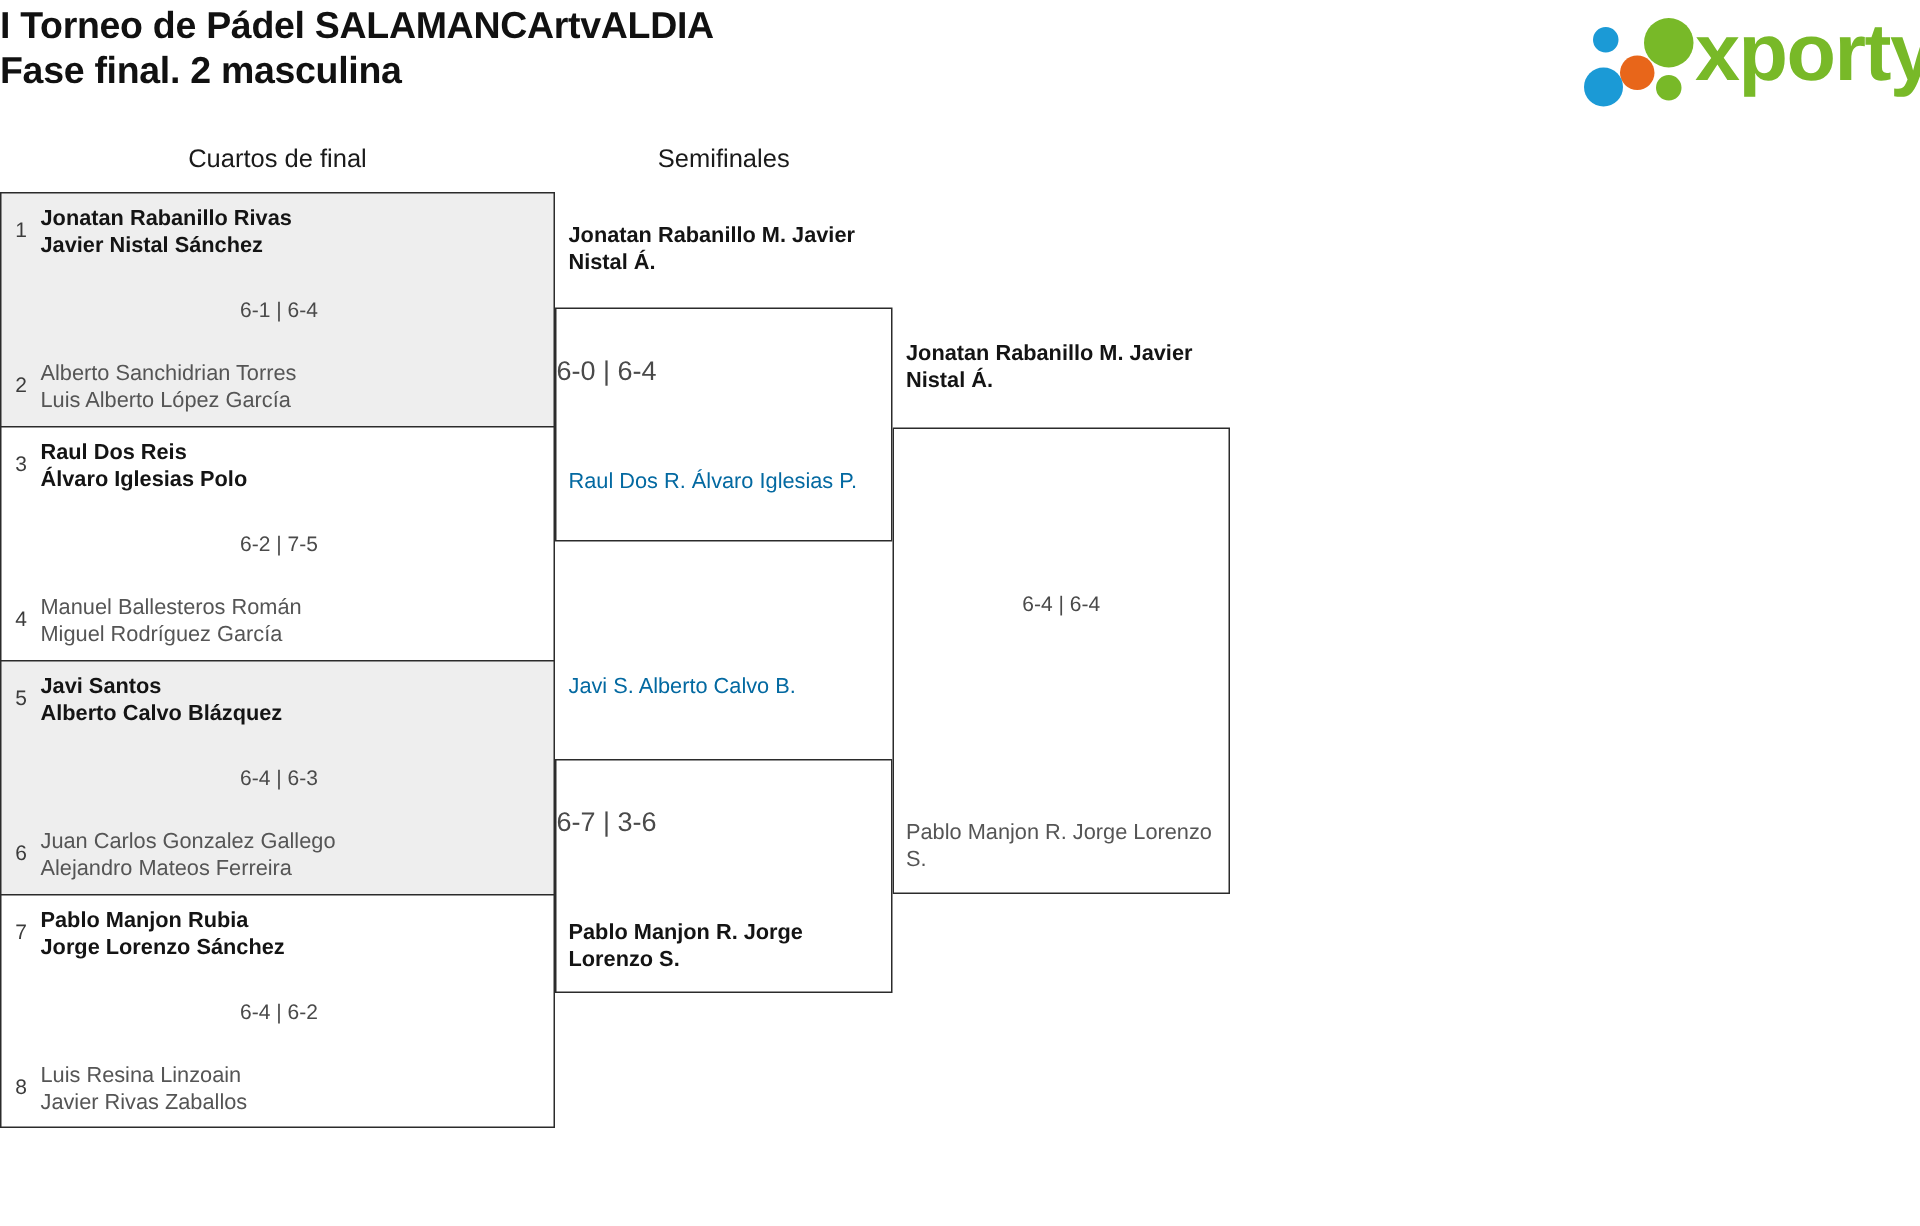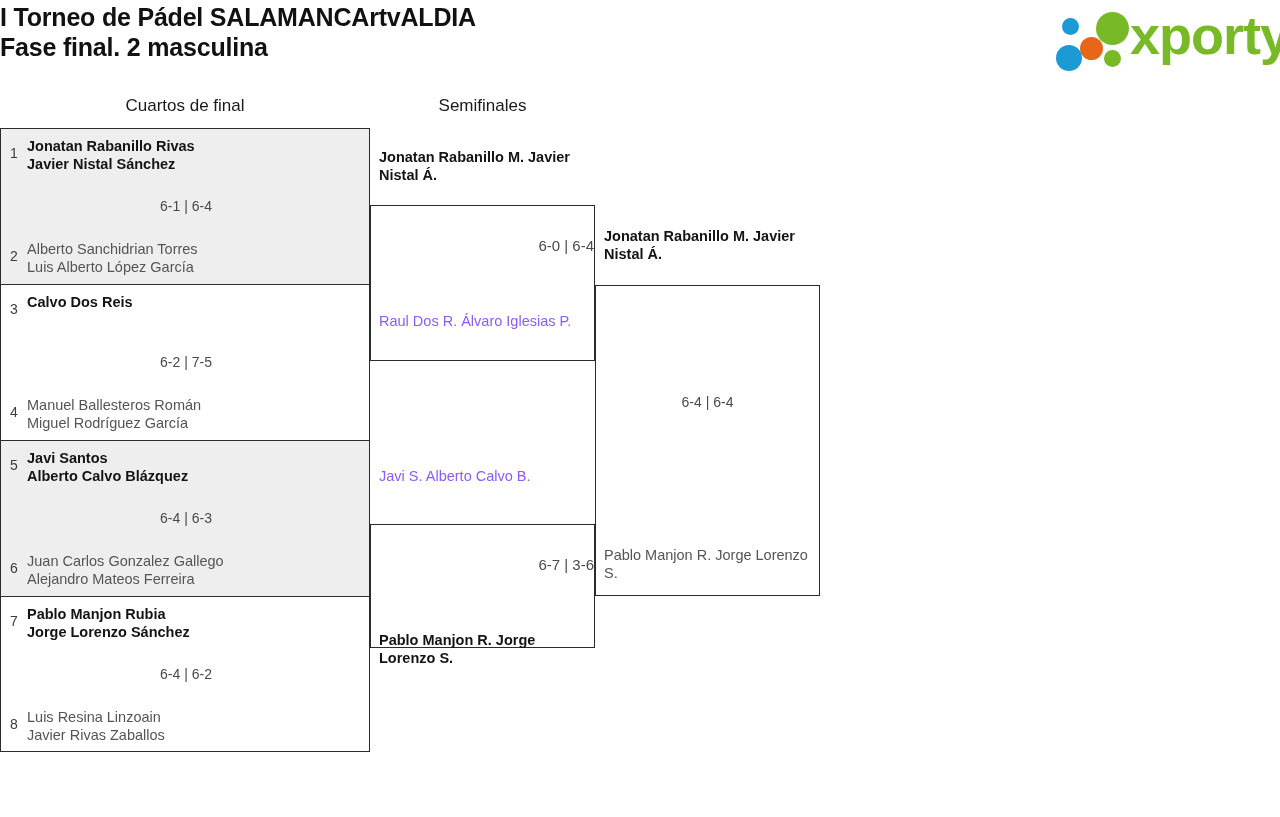--- a/index.html
+++ b/index.html
@@ -112,39 +112,39 @@
   .score-qf { top: 69px; }
 
   
   .sf-box {
     position: absolute;
     left: 370px; width: 225px;
     border: 1px solid #2b2b2b;
     background: #ffffff;
   }
   .sf-1 { top: 77px;  height: 156px; }
-  .sf-2 { top: 396px; height: 124px; }
+  .sf-2 { top: 378px; height: 156px; }
 
   .sf-team {
     position: absolute;
     left: 8px; right: 6px;
     font-size: 14.5px;
     line-height: 18px;
   }
   .sf-team.winner { font-weight: 700; color: #141414; }
-  .sf-team.loser  { font-weight: 400; color: #8b5cf6; }
+  .sf-team.loser  { font-weight: 400; color: #0369a1; }
   .sf-team-top { top: -58px; }
   .sf-team-bot { top: 106px; }
 
   .sf-score {
     position: absolute;
     left: 0; width: 223px;
-    text-align: right;
+    text-align: left;
     top: 31px;
-    font-size: 15px;
+    font-size: 18px;
     color: #4a4a4a;
   }
 
   
   .f-box {
     position: absolute;
     left: 595px; top: 157px;
     width: 225px; height: 311px;
     border: 1px solid #2b2b2b;
     background: #ffffff;
@@ -204,21 +204,22 @@
       <div class="seed seed-bot">2</div>
       <div class="team team-bot loser">
         <span class="p">Alberto Sanchidrian Torres</span>
         <span class="p">Luis Alberto López García</span>
       </div>
     </div>
 
     <div class="qf-box qf-2 plain">
       <div class="seed seed-top">3</div>
       <div class="team team-top winner">
-        <span class="p">Calvo Dos Reis</span>
+        <span class="p">Raul Dos Reis</span>
+        <span class="p">Álvaro Iglesias Polo</span>
       </div>
       <div class="score score-qf">6-2 | 7-5</div>
       <div class="seed seed-bot">4</div>
       <div class="team team-bot loser">
         <span class="p">Manuel Ballesteros Román</span>
         <span class="p">Miguel Rodríguez García</span>
       </div>
     </div>
 
     <div class="qf-box qf-3 shaded">

